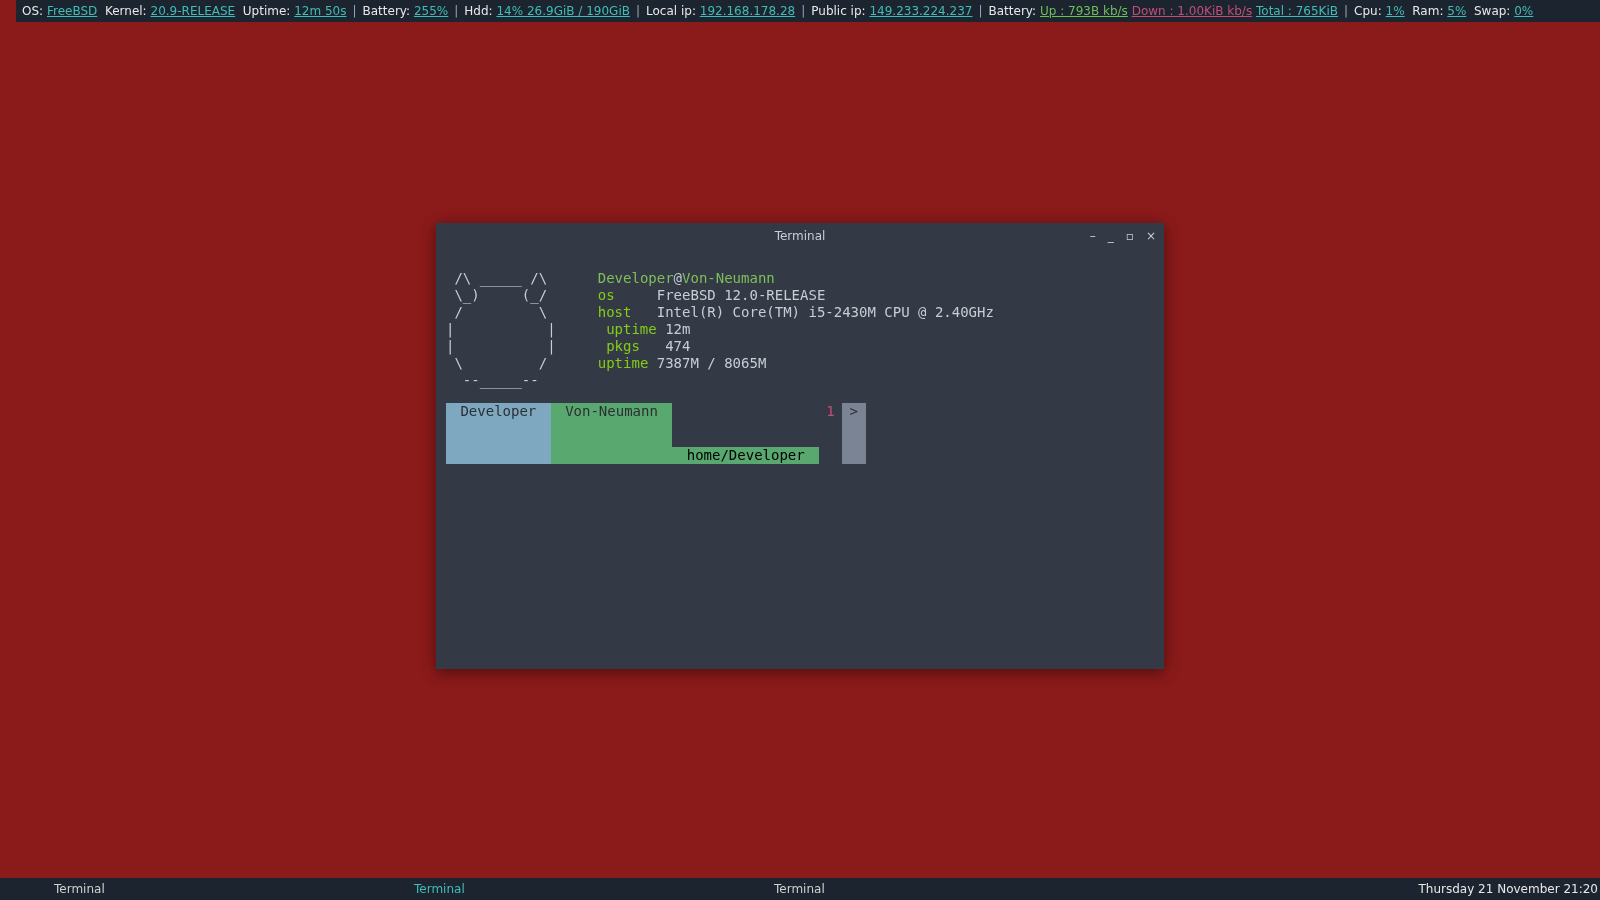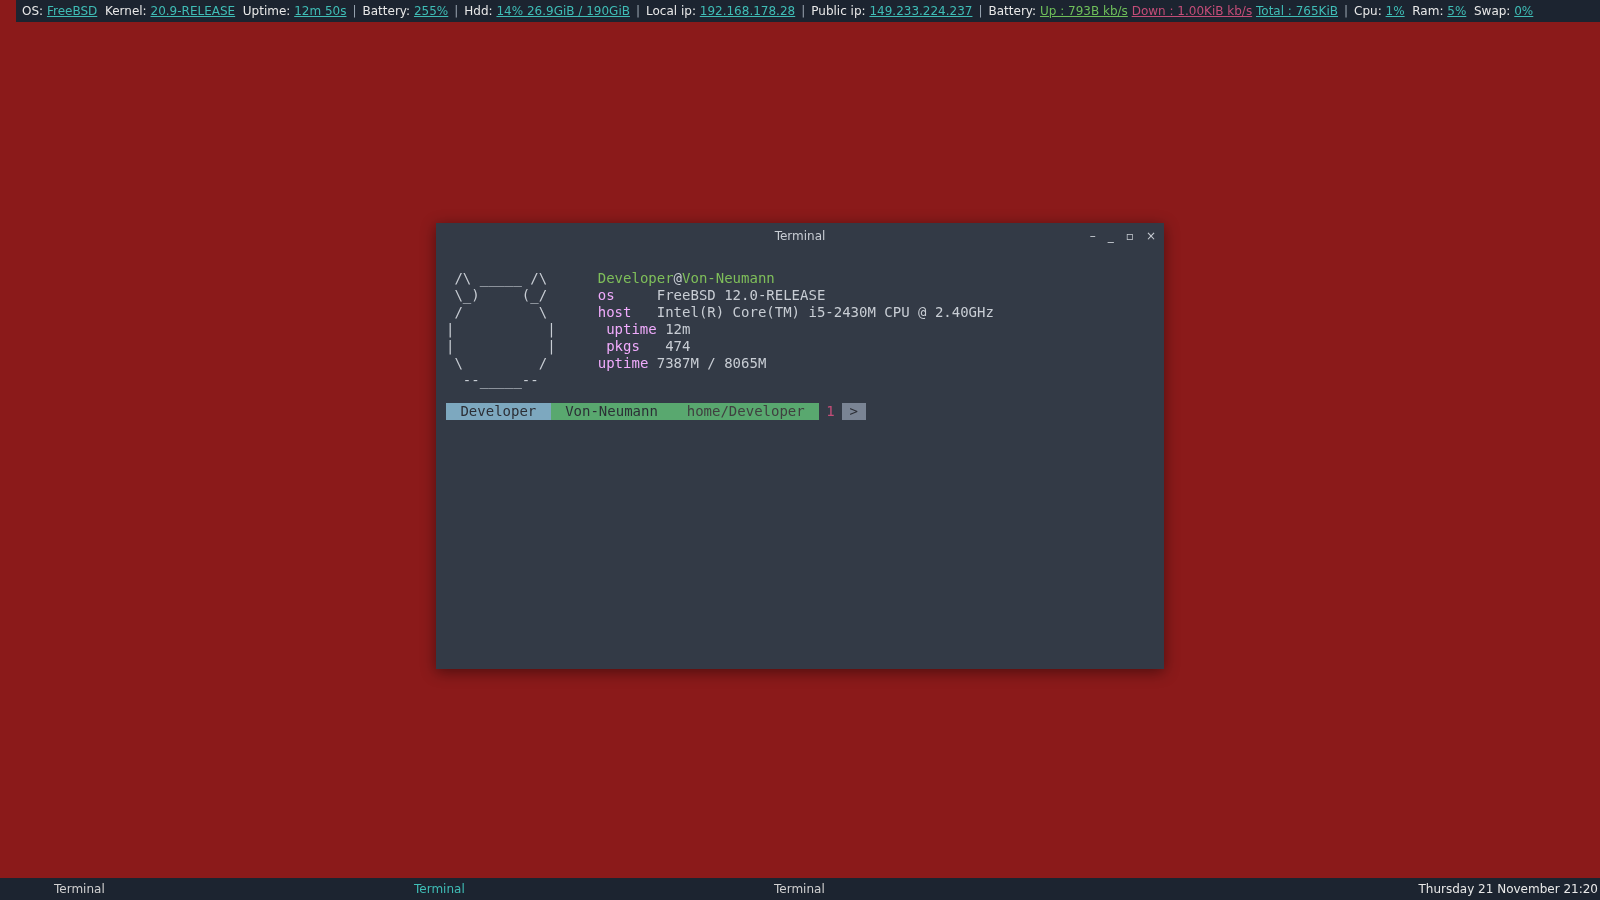--- a/index.html
+++ b/index.html
@@ -59,29 +59,29 @@
 #winbtns span{cursor:pointer;}
 
 #termbody{
   font-family:"DejaVu Sans Mono","Liberation Mono",monospace;
   font-size:14px;line-height:17px;
   padding:4px 10px 10px 10px;
   color:#c8cdd4;
   white-space:pre;
 }
 .green{color:#7fbf5a;}
-.magenta{color:#f0abfc;}
+.magenta{color:#84cc16;}
 .pale{color:#c8cdd4;}
 
 
 #prompt{display:flex;margin-top:14px;font-family:inherit;}
 .seg{padding:0 6px;}
 .seg.user{background:#7da8bf;color:#2c2f36;}
 .seg.host{background:#59a86f;color:#2c2f36;}
-.seg.path{background:#59a86f;color:#404040;}
+.seg.path{background:#59a86f;color:#000000;margin-top:44px;}
 .seg.num{background:#333a46;color:#c44d78;padding:0 7px;}
 .seg.arrow{background:#7a8494;color:#2c2f36;padding:0 8px;}
 </style>
 </head>
 <body>
 
 <div id="topbar">
   <span class="lbl">OS:</span>&nbsp;<span class="val">FreeBSD</span>
   &nbsp;&nbsp;
   <span class="lbl">Kernel:</span>&nbsp;<span class="val">20.9-RELEASE</span>

